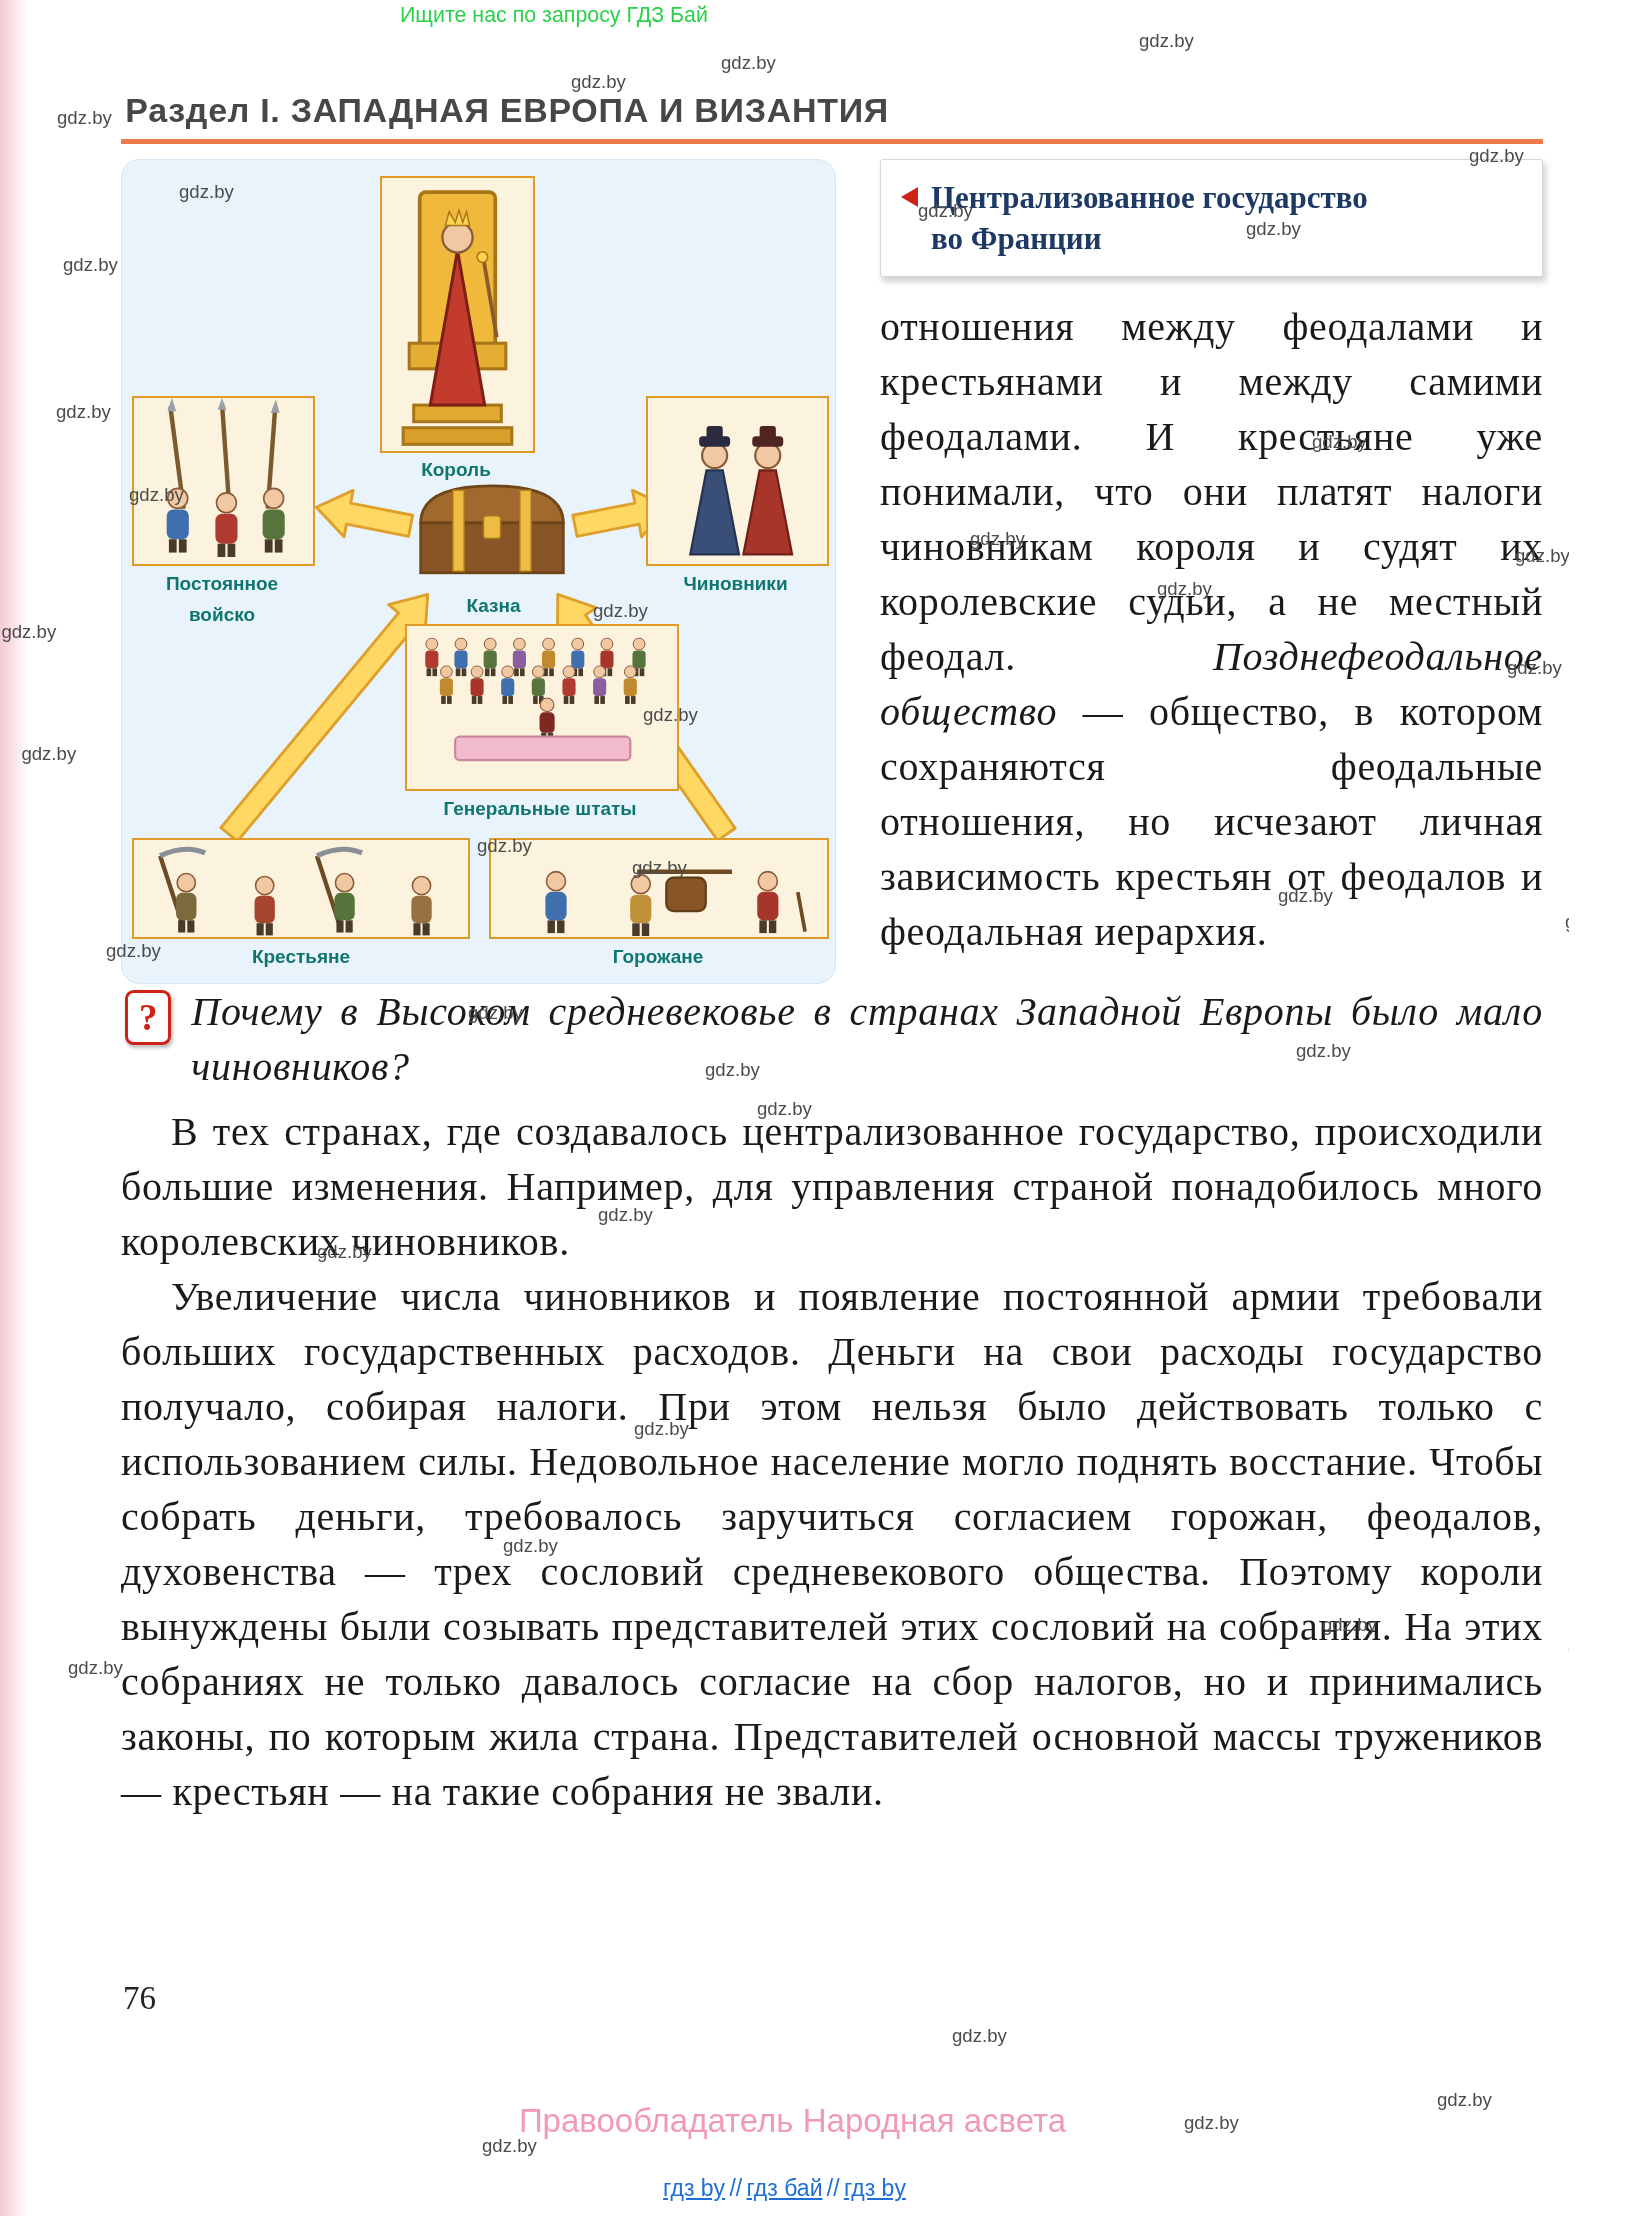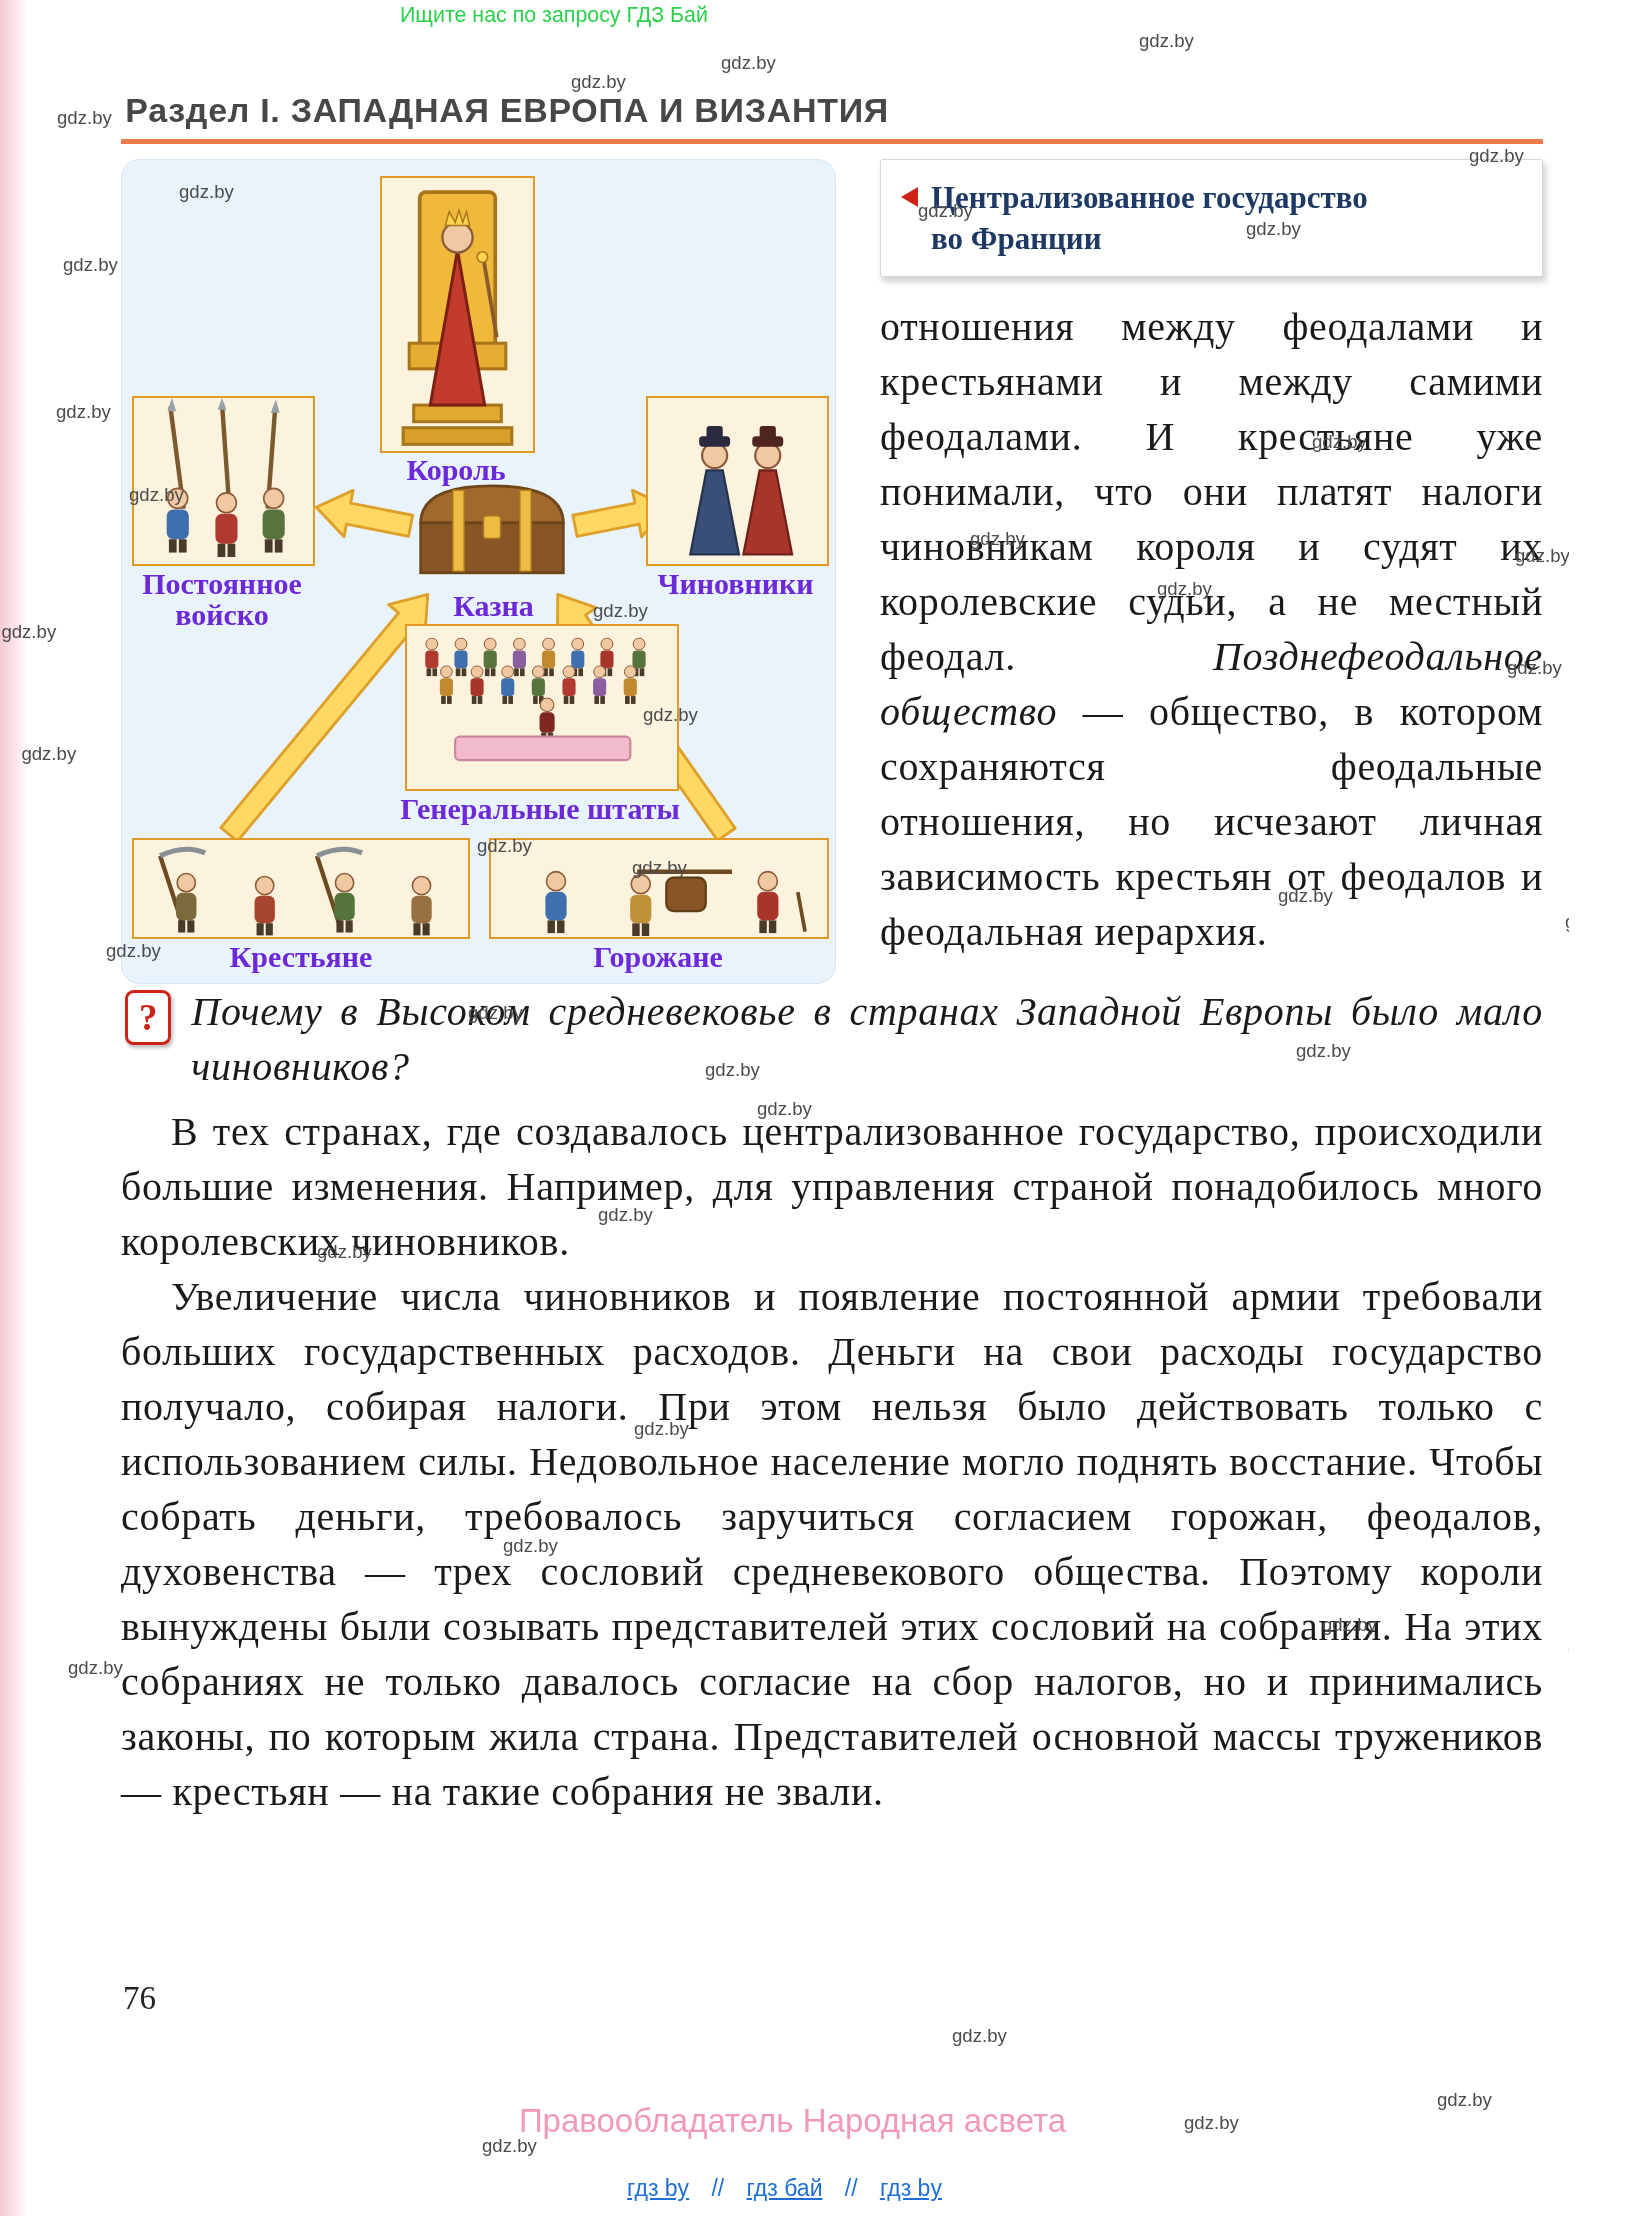--- a/index.html
+++ b/index.html
@@ -34,22 +34,22 @@
     position:relative;
   }
   #arrow-layer{ position:absolute; left:0; top:0; z-index:1; }
   .img-box{
     position:absolute; background:#fbf3dd; border:2.1px solid #e09a28; z-index:2;
   }
   .img-box svg{ width:100%; height:100%; display:block; }
   .free-img{ position:absolute; z-index:2; }
   .d-label{
     position:absolute; z-index:3; text-align:center;
-    font-family:Liberation Serif, serif; font-weight:bold;
-    font-size:30px; line-height:31px; color:#6d28d9;
+    font-family:Liberation Sans, sans-serif; font-weight:bold;
+    font-size:19px; line-height:31px; color:#0f766e;
   }
   .d-label span{ display:block; }
 
   
   .infobox{
     overflow:hidden; background:#ffffff; border:0.7px solid #d6d6d6;
     border-radius:2.9px; box-shadow:2.9px 4.3px 6.4px rgba(0,0,0,.18);
     padding:17px 20px; margin-bottom:21.4px;
   }
   .ib-row{ display:flex; align-items:flex-start; }
@@ -90,21 +90,21 @@
   }
   .copyright{
     position:absolute; left:8px; top:2102px; width:100%; text-align:center;
     font-family:"Liberation Sans", sans-serif; font-size:33px; color:#f29ab5;
     z-index:2;
   }
   .links-row{
     position:absolute; left:0; top:2175px; width:100%; text-align:center;
     font-family:"Liberation Sans", sans-serif; font-size:23px; z-index:2;
   }
-  .links-row a{ color:#1f6fd6; text-decoration:underline; margin:0 18px; }
+  .links-row a{ color:#1f6fd6; text-decoration:underline; margin:0 0; }
   .links-row .sep{ color:#1f6fd6; margin:0 4.3px; }
 </style>
 </head>
 <body>
 
 <div id="page">
   <div class="edge-strip"></div>
 
   <div class="banner">Ищите нас по запросу ГДЗ Бай</div>
 

